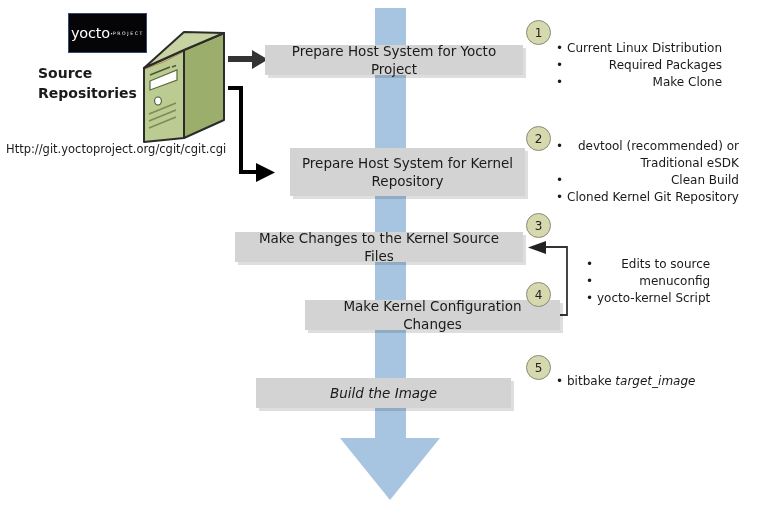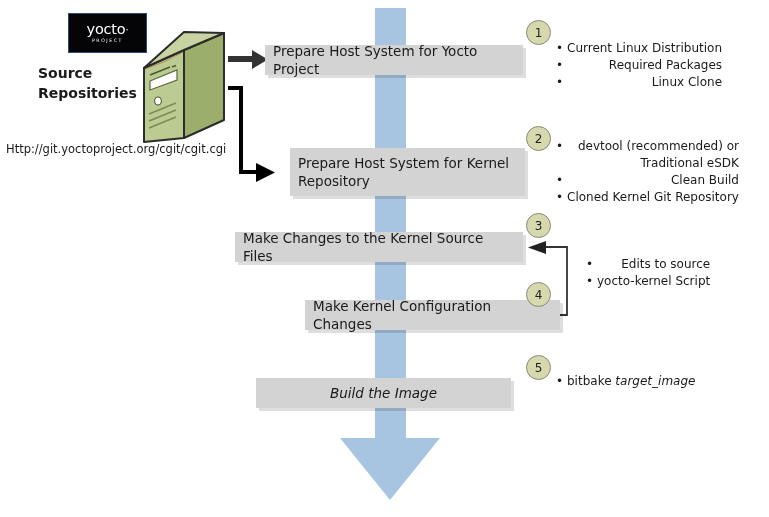--- a/index.html
+++ b/index.html
@@ -42,21 +42,21 @@
   
   .box {
     position: absolute;
     background: #d3d3d3;
     box-shadow: 3px 3px 0 rgba(0,0,0,0.13);
     color: #1a1a1a;
     font-size: 13.5px;
     display: flex;
     align-items: center;
     justify-content: center;
-    text-align: left;
+    text-align: center;
     line-height: 1.35;
     box-sizing: border-box;
     padding: 4px 8px;
   }
   #box-1 { left: 265px; top: 45px;  width: 258px; height: 30px; }
   #box-2 { left: 290px; top: 148px; width: 235px; height: 48px; }
   #box-3 { left: 235px; top: 232px; width: 288px; height: 30px; }
   #box-4 { left: 265px; top: 300px; width: 255px; height: 30px; margin-left: 40px; }
   #box-5 { left: 256px; top: 378px; width: 255px; height: 30px; font-style: italic; }
 
@@ -139,21 +139,21 @@
   #yocto-logo {
     position: absolute;
     left: 68px;
     top: 13px;
     width: 79px;
     height: 40px;
     background: #050508;
     border: 1.5px solid #2f4b73;
     box-sizing: border-box;
     display: flex;
-    flex-direction: column;
+    flex-direction: row;
     align-items: center;
     justify-content: center;
     color: #ffffff;
   }
   #yocto-logo .wordmark {
     font-size: 14.5px;
     letter-spacing: -0.2px;
     line-height: 1;
   }
   #yocto-logo .wordmark .dot {
@@ -255,38 +255,39 @@
   <div class="step-circle" id="circle-1">1</div>
   <div class="step-circle" id="circle-2">2</div>
   <div class="step-circle" id="circle-3">3</div>
   <div class="step-circle" id="circle-4">4</div>
   <div class="step-circle" id="circle-5">5</div>
 
   <div class="notes" id="notes-1">
     <ul>
       <li>Current Linux Distribution</li>
       <li>Required Packages</li>
-      <li>Linux Clone</li>
+      <li>Make Clone</li>
     </ul>
   </div>
 
   <div class="notes" id="notes-2">
     <ul>
       <li>
         <span class="wrapline">devtool (recommended) or</span>
         <span class="wrapline">Traditional eSDK</span>
       </li>
       <li>Clean Build</li>
       <li>Cloned Kernel Git Repository</li>
     </ul>
   </div>
 
   <div class="notes" id="notes-3">
     <ul>
       <li>Edits to source</li>
+      <li>menuconfig</li>
       <li>yocto-kernel Script</li>
     </ul>
   </div>
 
   <div class="notes" id="notes-5">
     <ul>
       <li><span>bitbake </span><span class="ital">target_image</span></li>
     </ul>
   </div>
 

